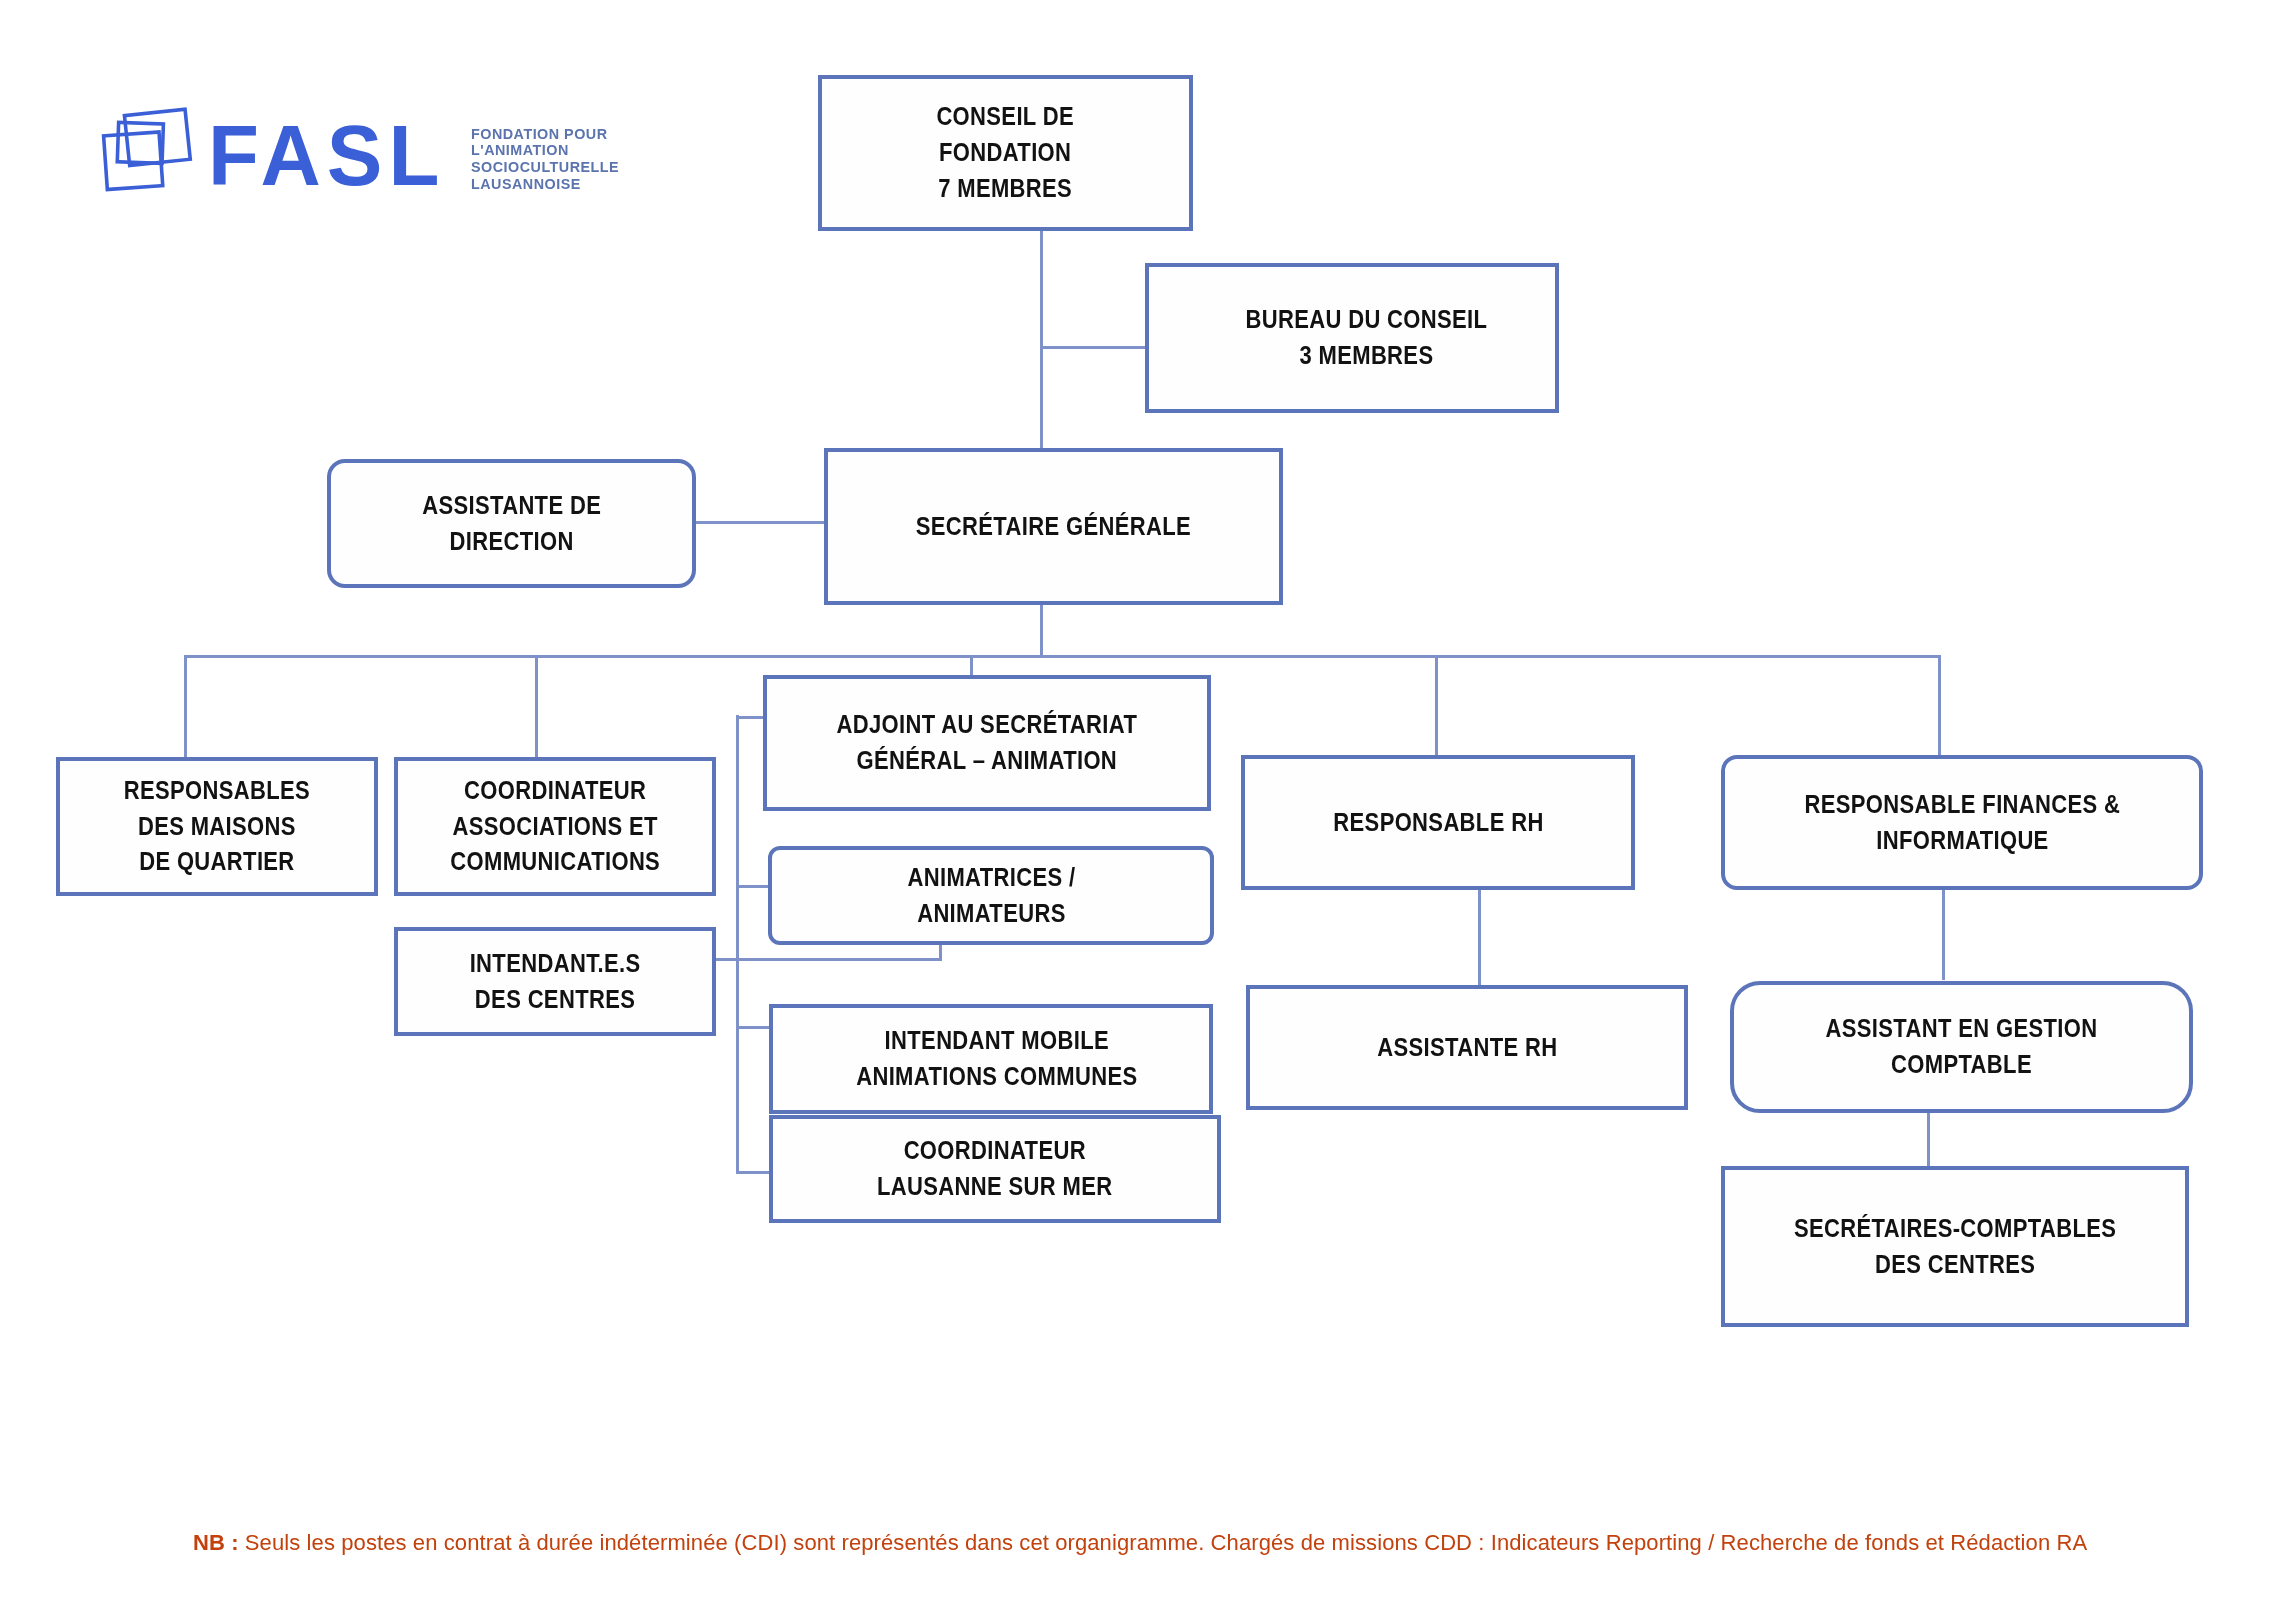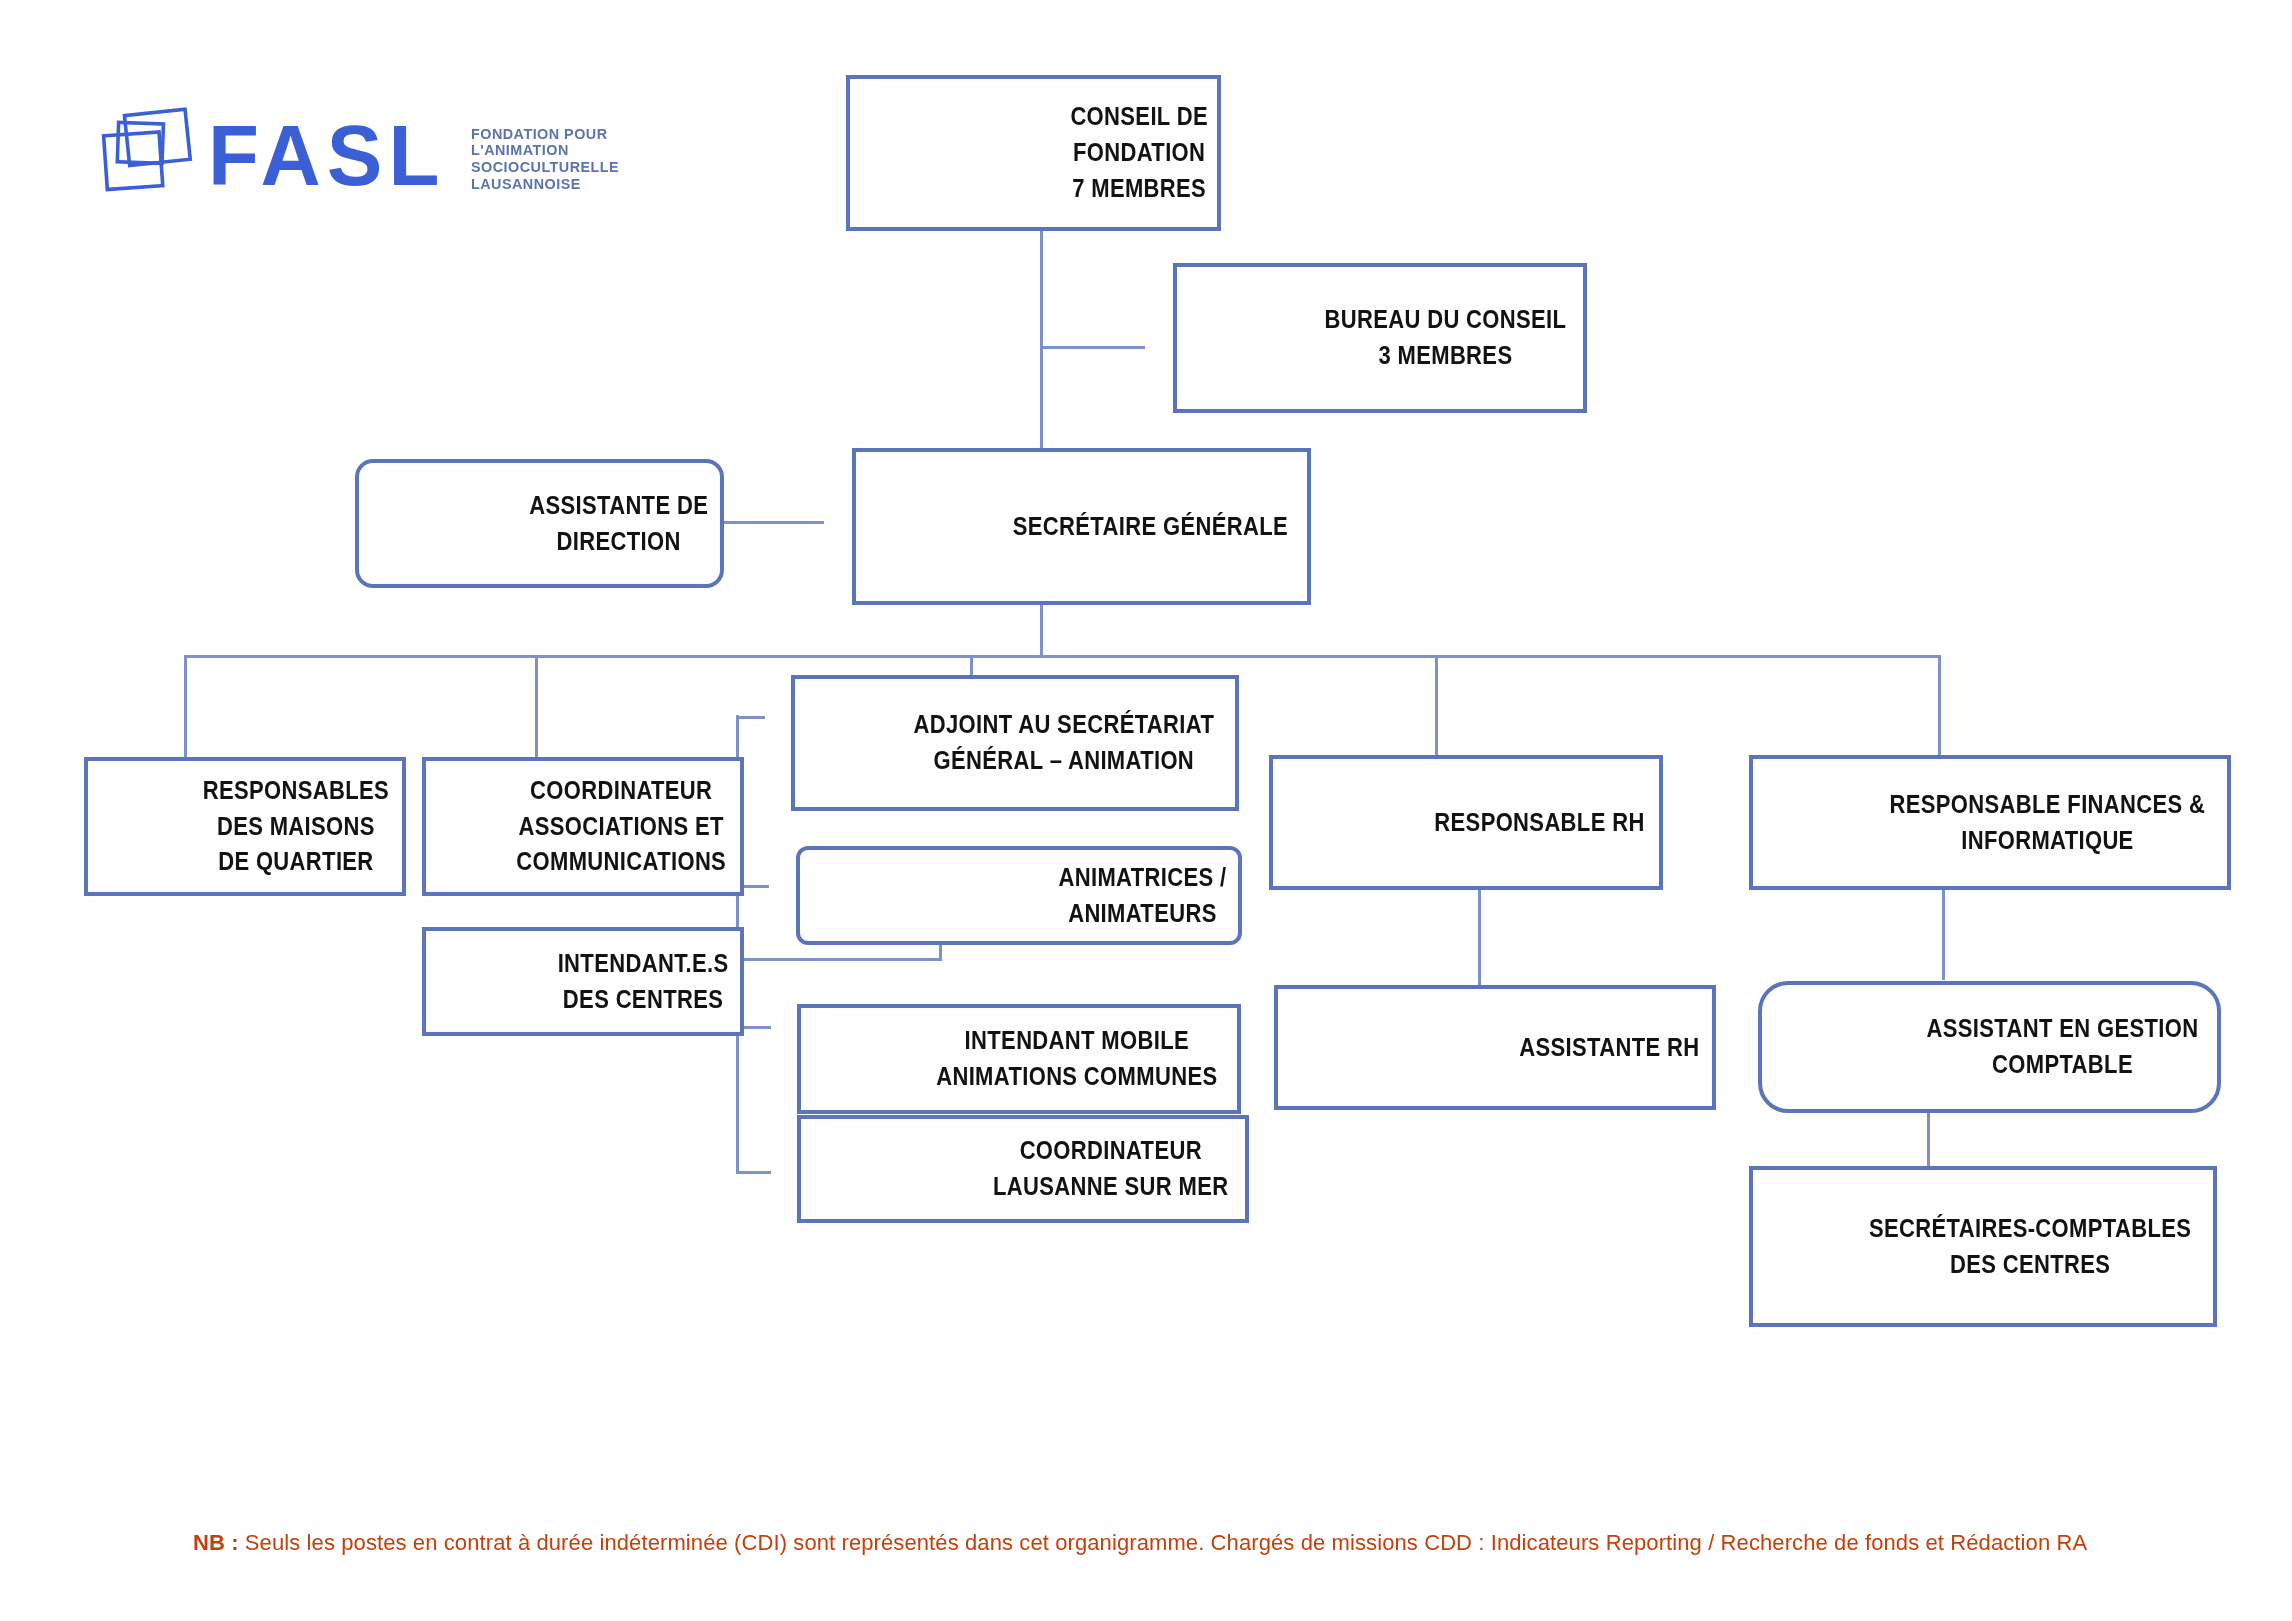--- a/index.html
+++ b/index.html
@@ -26,21 +26,21 @@
     transform:scaleX(0.97);transform-origin:left center;
   }
   .logo-tagline{
     font-size:14.8px;font-weight:bold;color:var(--tagline);
     letter-spacing:0.5px;line-height:1.12;margin-left:18px;margin-top:18px;
     white-space:pre-line;transform:scaleX(0.97);transform-origin:left top;
   }
   
   .node{
     position:absolute;border:4.5px solid var(--box-border);background:#fefefe;
-    display:flex;align-items:center;justify-content:flex-end;text-align:center;margin-left:28px;
+    display:flex;align-items:center;justify-content:center;text-align:center;
   }
   .node .lbl{
     font-weight:bold;font-size:25px;line-height:1.43;color:var(--ink);
     white-space:pre-line;letter-spacing:0.4px;
     transform:scaleX(0.88);transform-origin:center center;
   }
   
   .ln{position:absolute;background:var(--connector);}
   .ln.h{height:2.7px;}
   .ln.v{width:2.7px;}
@@ -116,21 +116,21 @@
 ASSOCIATIONS ET
 COMMUNICATIONS</span>
 </div>
 <div class="node" style="left:763px;top:675px;width:448px;height:136px;">
   <span class="lbl">ADJOINT AU SECRÉTARIAT
 GÉNÉRAL – ANIMATION</span>
 </div>
 <div class="node" style="left:1241px;top:755px;width:394px;height:135px;">
   <span class="lbl">RESPONSABLE RH</span>
 </div>
-<div class="node" style="left:1721px;top:755px;width:482px;height:135px;">
+<div class="node" style="left:1721px;top:755px;width:482px;height:135px;border-radius:16px;">
   <span class="lbl">RESPONSABLE FINANCES &amp;
 INFORMATIQUE</span>
 </div>
 <div class="node" style="left:394px;top:927px;width:322px;height:109px;">
   <span class="lbl">INTENDANT.E.S
 DES CENTRES</span>
 </div>
 <div class="node" style="left:768px;top:846px;width:446px;height:99px;border-radius:12px;">
   <span class="lbl">ANIMATRICES /
 ANIMATEURS</span>

